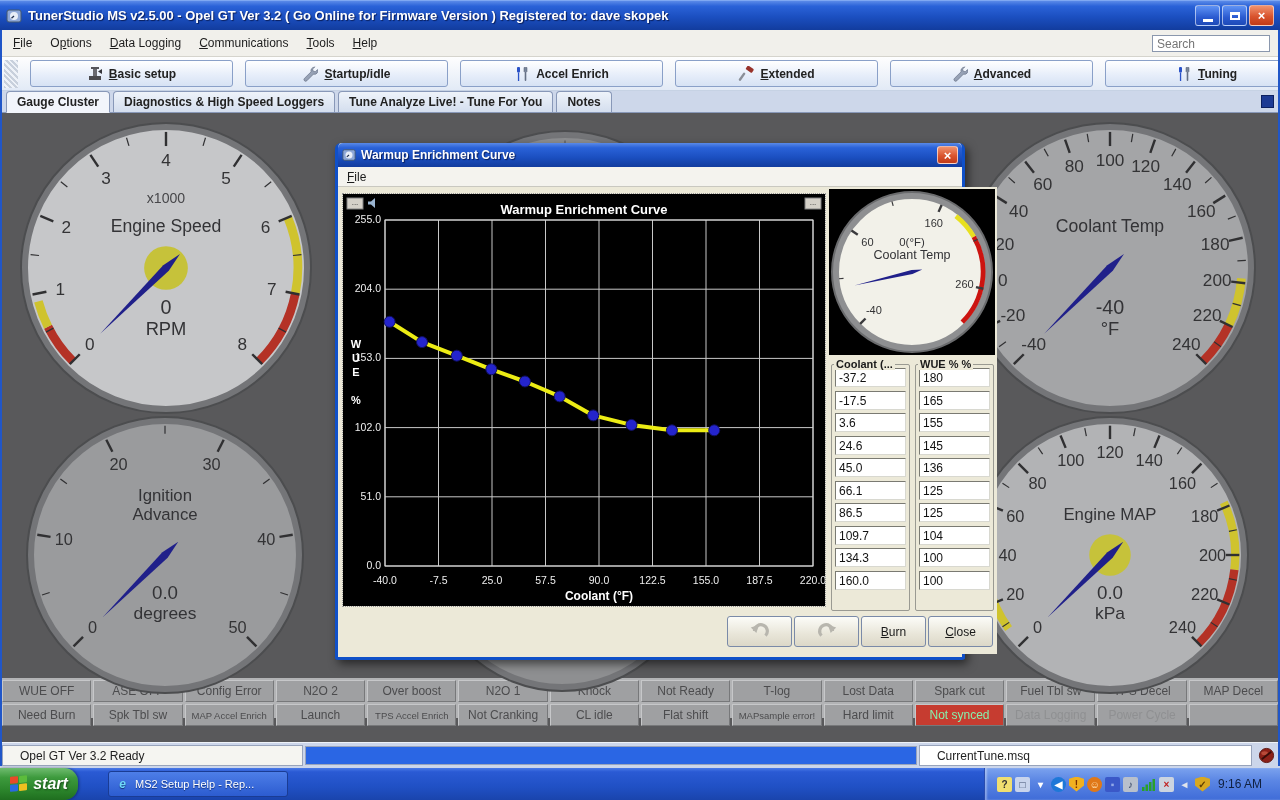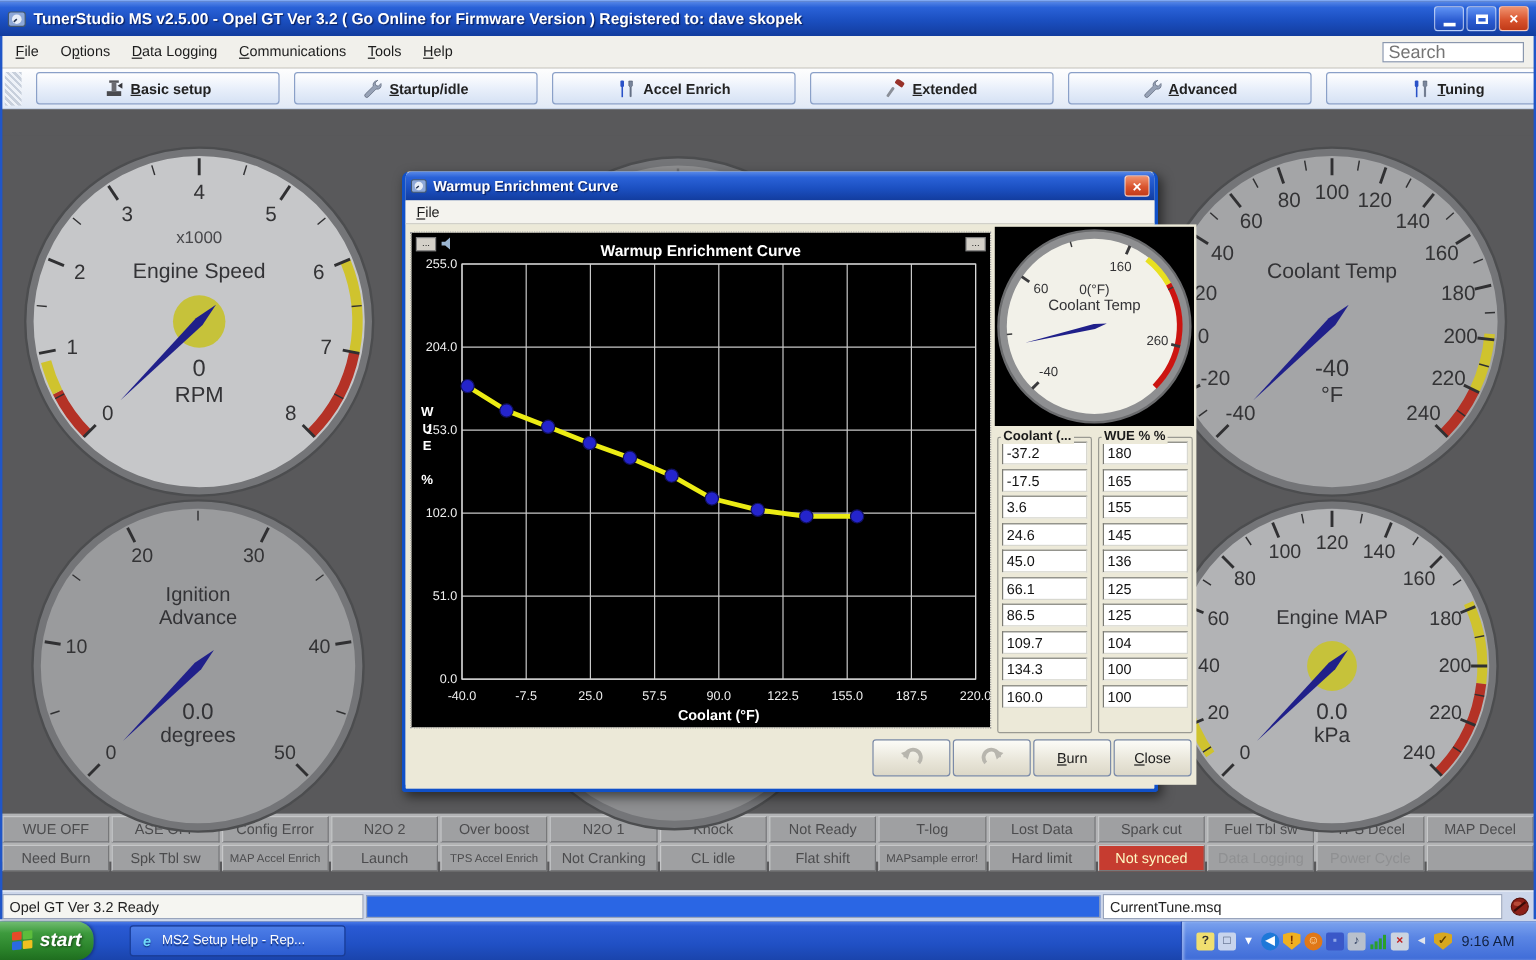--- a/index.html
+++ b/index.html
@@ -20,21 +20,21 @@
     background:linear-gradient(180deg,#5f93f5,#2a5ad0 60%,#1e4ab8);display:flex;align-items:center;justify-content:center;
     color:#fff;font-size:13px;font-weight:bold;line-height:1;}
   .win-btn.close{background:linear-gradient(180deg,#f0926e,#d9542e 55%,#c13a18);}
   .win-btn .min-glyph{display:block;width:10px;height:3px;background:#fff;margin-top:10px;}
   .win-btn .max-glyph{display:block;width:10px;height:8px;border:2px solid #fff;border-top-width:3px;}
 
   #menubar{position:absolute;left:0;top:30px;width:1280px;height:27px;background:#f1f0eb;
     border-bottom:1px solid #d5d4cd;display:flex;align-items:center;padding-left:4px;}
   .menu-item{font-size:12px;color:#1c1c1c;padding:5px 9px;cursor:default;}
   #search-input{position:absolute;right:10px;top:5px;width:118px;height:17px;border:1px solid #8a97ad;
-    font-size:15px;padding:0 4px;color:#444;}
+    font-size:12px;padding:0 4px;color:#444;}
 
   #toolbar{position:absolute;left:0;top:57px;width:1280px;height:34px;
     background:linear-gradient(180deg,#fefefe,#e2eaf6);border-bottom:1px solid #c6d2e4;}
   #toolbar-handle{position:absolute;left:4px;top:3px;width:14px;height:28px;
     background:repeating-linear-gradient(45deg,#c8d0dc 0 2px,#eef2f8 2px 4px);}
   #toolbar-buttons{position:absolute;left:30px;top:3px;display:flex;gap:12px;}
   .tool-btn{width:203px;height:27px;border:1px solid #8aa0c8;border-radius:3px;
     background:linear-gradient(180deg,#ffffff,#e7eefa 55%,#d6e2f4);
     display:flex;align-items:center;justify-content:center;gap:6px;font-size:12px;font-weight:bold;color:#222;}
   .tool-icon{width:16px;height:16px;display:inline-block;}
@@ -79,38 +79,38 @@
     background:linear-gradient(180deg,#fcfcf8,#e8e5d8 60%,#dcd8c8);display:flex;align-items:center;justify-content:center;}
   .dlg-btn.iconic{color:#b8b6ae;}
   .dlg-btn svg{width:22px;height:22px;}
 
   
   #status-grid{position:absolute;left:0;top:678px;width:1280px;height:40px;background:#b2b3b5;padding:2px 2px 0 2px;}
   .sg-row{display:grid;grid-template-columns:repeat(14,1fr);gap:2px;height:22px;margin-bottom:2px;}
   .sg-cell{background:#9fa0a2;border:1px solid #77787a;border-top-color:#c6c7c9;border-left-color:#c6c7c9;
     color:#4c4c4e;font-size:12px;display:flex;align-items:center;justify-content:center;overflow:hidden;white-space:nowrap;}
   .sg-cell.small{font-size:9.5px;}
-  .sg-cell.red{background:#c63c30;color:#fef9c3;}
+  .sg-cell.red{background:#c63c30;color:#86efac;}
   .sg-cell.dim{color:#8f9092;}
 
   
   #dash-tabs{position:absolute;left:0;top:718px;width:1280px;height:24px;background:#b6c4e2;
     border-bottom:1px solid #8898b8;display:flex;align-items:flex-end;padding-left:14px;gap:4px;}
   #dash-tab-main{background:#edf1f9;border:1px solid #8898b8;border-bottom:none;border-radius:4px 4px 0 0;
     font-size:12px;font-weight:bold;color:#1c2c4c;padding:3px 14px;height:22px;}
   #dash-tab-new{width:34px;height:20px;background:#dfe6f2;border:1px solid #8898b8;border-bottom:none;
     border-radius:4px 4px 0 0;display:flex;align-items:center;justify-content:center;}
   .page-glyph{width:10px;height:13px;background:#fff;border:1px solid #445;position:relative;}
   .page-glyph::after{content:"";position:absolute;right:-1px;top:-1px;border:3px solid #b6c4e2;
     border-left-color:#445;border-bottom-color:#445;}
 
   #statusbar{position:absolute;left:0;top:742px;width:1280px;height:26px;background:#ccd6ea;
     border-top:1px solid #eef2f8;display:flex;align-items:center;padding:0 2px;gap:2px;}
   .sb-field{height:21px;border:1px solid #98a4bc;background:#f5f5f1;font-size:12px;color:#222;
-    padding:3px 5px 0 5px;overflow:hidden;white-space:nowrap;}
+    padding:3px 5px 0 17px;overflow:hidden;white-space:nowrap;}
   #sb-ready{width:305px;}
   #sb-progress{width:621px;height:19px;border:1px solid #98a4bc;background:#2a66e4;}
   #sb-file{width:338px;background:#fff;}
   #sb-conn{width:24px;height:21px;display:flex;align-items:center;justify-content:center;}
 
   
   #taskbar{position:absolute;left:0;top:768px;width:1280px;height:32px;
     background:linear-gradient(180deg,#4a7ae8 0%,#2a5ad4 12%,#2050c4 60%,#1a44ac 100%);}
   #start-button{position:absolute;left:0;top:0;width:78px;height:32px;border-radius:0 14px 14px 0;
     background:linear-gradient(180deg,#70bc70 0%,#3d9a3d 30%,#2b842b 70%,#1f6e1f 100%);
@@ -228,20 +228,29 @@
               <rect x="3" y="1" width="3" height="5.5" rx="1" fill="#2a52c8"></rect>
               <rect x="3.9" y="6.5" width="1.3" height="8.5" fill="#2a52c8"></rect>
               <path d="M10 1.5 h3 v4 l-1 1 v8 h-1 v-8 l-1 -1z" fill="#7a869c" stroke="#4a5468" stroke-width="0.5"></path>
             </svg>
           </span>
           <span class="tool-label"><u>T</u>uning</span>
         </button>
       </div>
   </div>
 
+  <div id="tabrow">
+    <div id="tab-items" style="display:flex;gap:3px;align-items:flex-end;">
+        <div class="tab active">Gauge Cluster</div>
+        <div class="tab">Diagnostics &amp; High Speed Loggers</div>
+        <div class="tab">Tune Analyze Live! - Tune For You</div>
+        <div class="tab">Notes</div>
+      </div>
+    <div id="tab-overflow"></div>
+  </div>
 
   <div id="main-area">
     <div class="gauge-host" id="g-bg-top" style="left:420px;top:15px;"><svg viewBox="0 0 290 290" width="290" height="290">
           <circle cx="145" cy="145" r="141.5" fill="none" stroke="#4c4d4f" stroke-width="3"></circle>
           <circle cx="145" cy="145" r="138" fill="#8e8f91" stroke="#747578" stroke-width="6"></circle>
           <line x1="51.322493628406164" y1="238.6775063715938" x2="58.15314513466821" y2="231.84685486533175" stroke="#6e6f71" stroke-width="2"></line>
           <line x1="32.04223102636986" y1="214.22060985356887" x2="40.278735014030374" y2="209.17327371841282" stroke="#6e6f71" stroke-width="2"></line>
           <line x1="19.004032721218067" y1="185.93857141479307" x2="28.19123866862924" y2="182.95346724913108" stroke="#6e6f71" stroke-width="2"></line>
           <line x1="12.92839162703521" y1="155.39426100202488" x2="22.55861307089721" y2="154.6363461372939" stroke="#6e6f71" stroke-width="2"></line>
           <line x1="14.151048637956166" y1="124.2755620714702" x2="23.692118008105183" y2="125.78671900375883" stroke="#6e6f71" stroke-width="2"></line>

